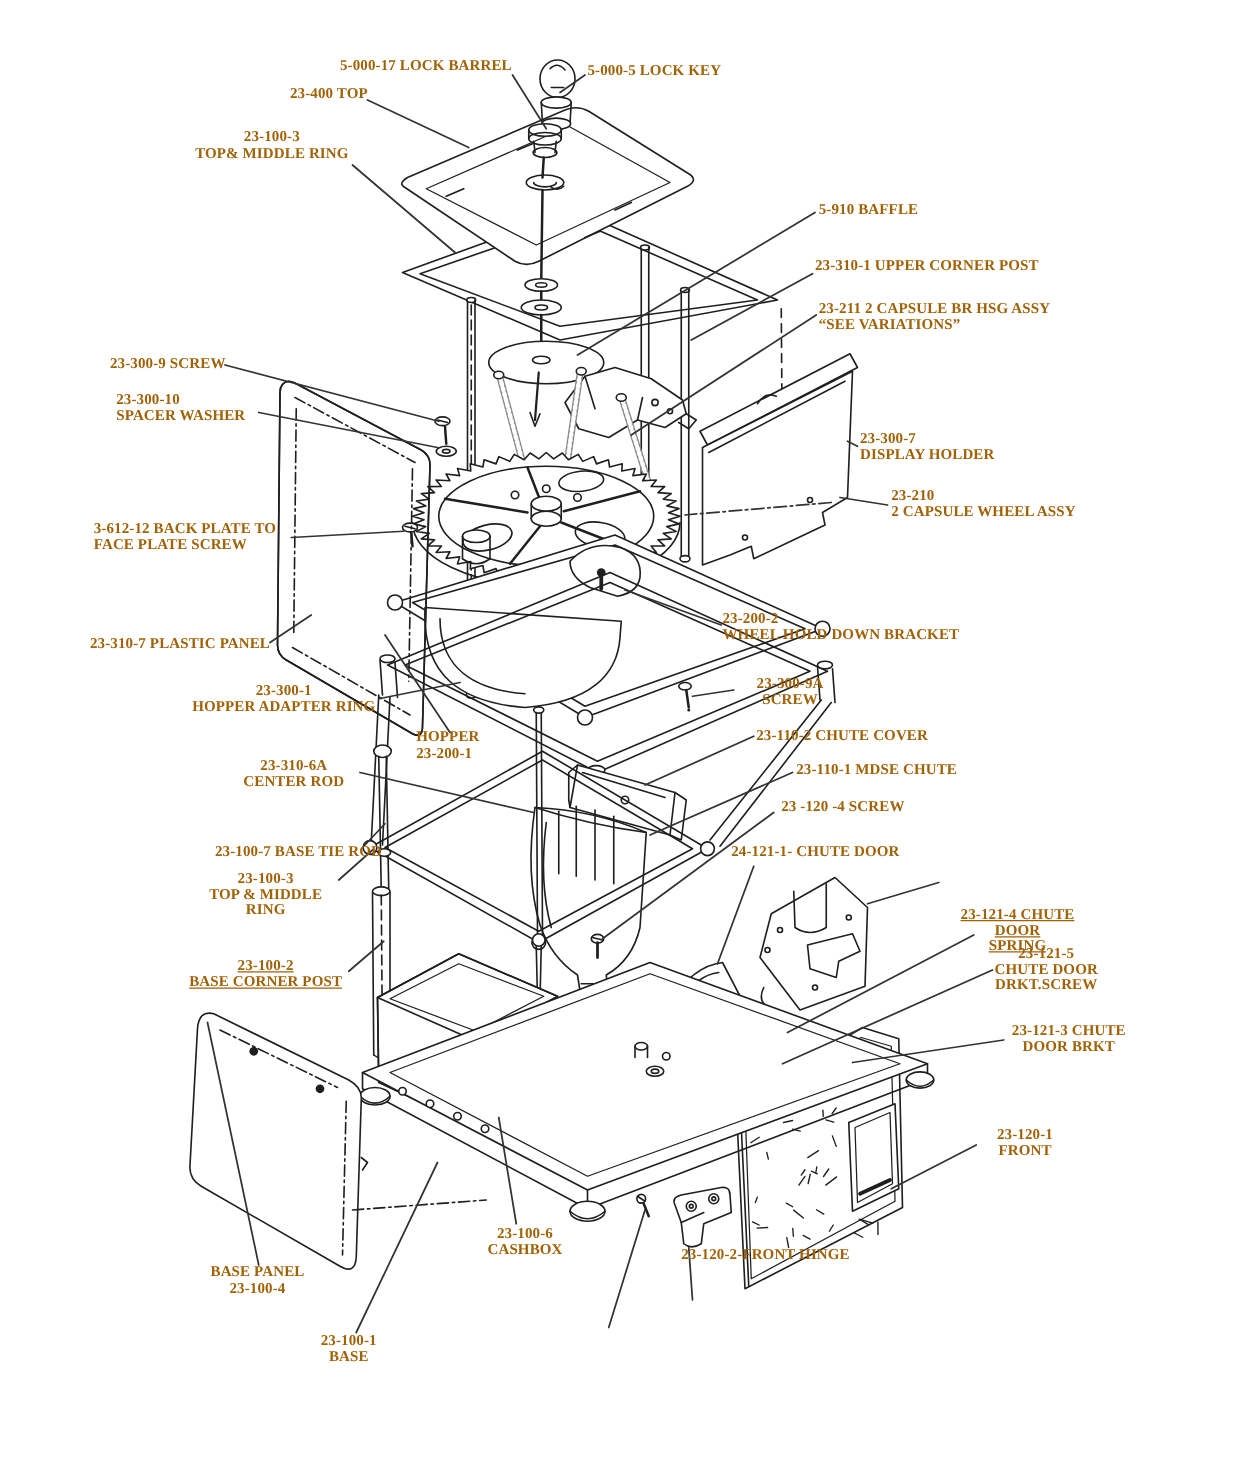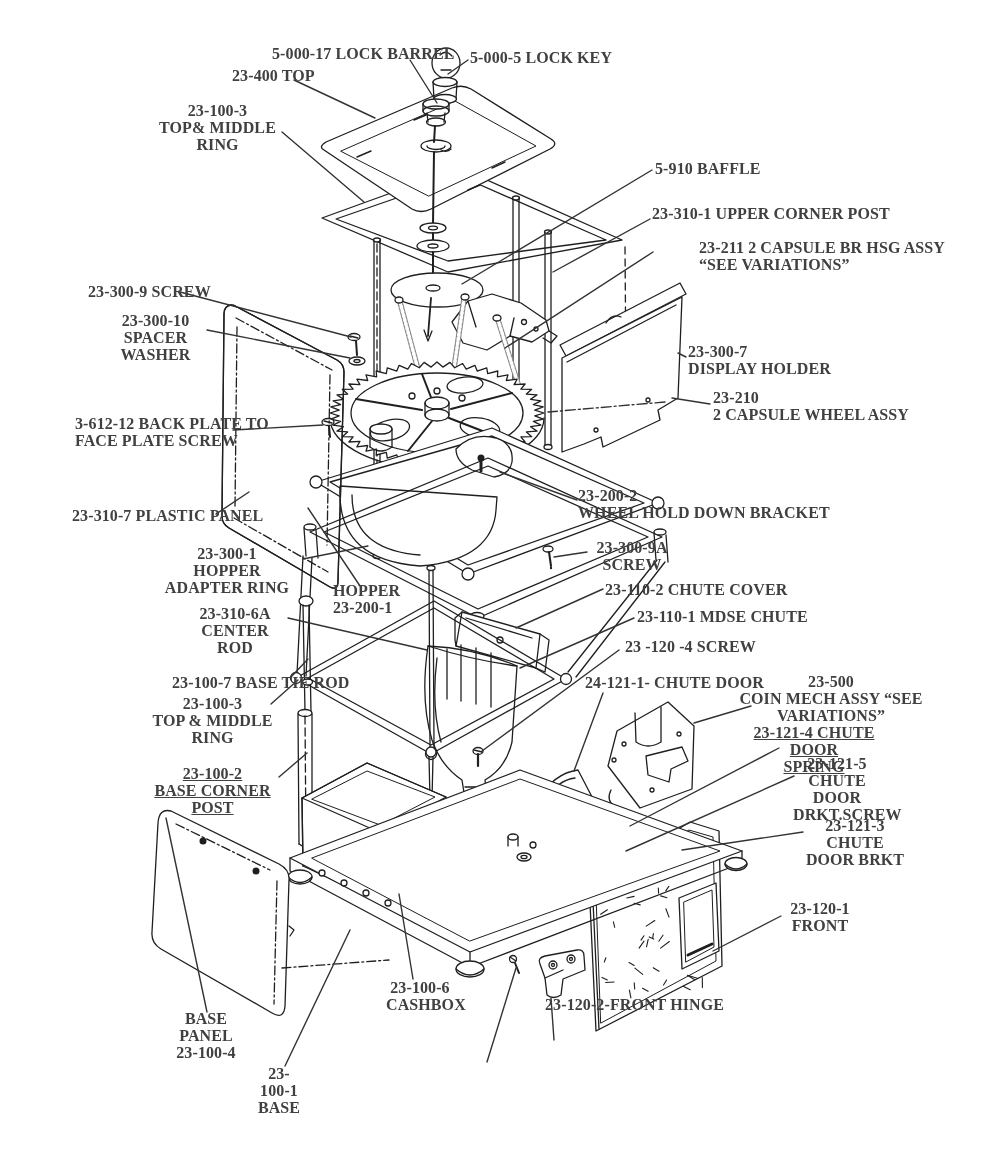--- a/index.html
+++ b/index.html
@@ -1,21 +1,21 @@
 <!DOCTYPE html>
 <html><head>
 <meta charset="utf-8">
 <style>
   html,body{margin:0;padding:0;background:#fff;}
   .stage{position:relative;width:992px;height:1172px;background:#ffffff;overflow:hidden;
          font-family:"Liberation Serif", serif;}
   svg{position:absolute;left:0;top:0;}
   #labels{position:absolute;left:0;top:0;width:992px;height:1172px;}
-  .plabel{position:absolute;font-weight:bold;font-size:16px;line-height:1.06;
-          color:#404040;white-space:pre-line;letter-spacing:0.1px;}
+  .plabel{position:absolute;font-weight:bold;font-size:12px;line-height:1.06;
+          color:#a16207;white-space:pre-line;letter-spacing:0.1px;}
 </style>
 </head>
 <body>
 
 <div class="stage">
 
 <svg id="art" width="992" height="1172" viewBox="0 0 992 1172">
  <g stroke="#1f1f1f" stroke-width="1.3" fill="none" stroke-linecap="round" stroke-linejoin="round">
 
   <line x1="625" y1="247" x2="626" y2="378" stroke-dasharray="7,5"></line>
@@ -429,24 +429,24 @@
 </svg>
 
 <div id="labels">
       <div class="plabel" style="left: 272px; top: 46px; text-align: left;">5-000-17 LOCK BARREL</div>
       <div class="plabel" style="left: 470px; top: 50px; text-align: left;">5-000-5 LOCK KEY</div>
       <div class="plabel" style="left: 232px; top: 68px; text-align: left;">23-400 TOP</div>
       <div class="plabel" style="left: 155px; top: 103px; width: 125px; text-align: center;">23-100-3
 TOP&amp; MIDDLE RING</div>
       <div class="plabel" style="left: 655px; top: 161px; text-align: left;">5-910 BAFFLE</div>
       <div class="plabel" style="left: 652px; top: 206px; text-align: left;">23-310-1 UPPER CORNER POST</div>
-      <div class="plabel" style="left: 655px; top: 240px; text-align: left; margin-left: 44px;">23-211 2 CAPSULE BR HSG ASSY
+      <div class="plabel" style="left: 655px; top: 240px; text-align: left;">23-211 2 CAPSULE BR HSG ASSY
 “SEE VARIATIONS”</div>
       <div class="plabel" style="left: 88px; top: 284px; text-align: left;">23-300-9 SCREW</div>
-      <div class="plabel" style="left: 93px; top: 313px; width: 125px; text-align: center;">23-300-10
+      <div class="plabel" style="left: 93px; top: 313px; width: 125px; text-align: left;">23-300-10
 SPACER WASHER</div>
       <div class="plabel" style="left: 75px; top: 416px; text-align: left;">3-612-12 BACK PLATE TO
 FACE PLATE SCREW</div>
       <div class="plabel" style="left: 688px; top: 344px; text-align: left;">23-300-7
 DISPLAY HOLDER</div>
       <div class="plabel" style="left: 713px; top: 390px; text-align: left;">23-210
 2 CAPSULE WHEEL ASSY</div>
       <div class="plabel" style="left: 578px; top: 488px; text-align: left;">23-200-2
 WHEEL HOLD DOWN  BRACKET</div>
       <div class="plabel" style="left: 592px; top: 540px; width: 80px; text-align: center;">23-300-9A
@@ -458,22 +458,20 @@
 23-200-1</div>
       <div class="plabel" style="left: 605px; top: 582px; text-align: left;">23-110-2 CHUTE COVER</div>
       <div class="plabel" style="left: 637px; top: 609px; text-align: left;">23-110-1 MDSE CHUTE</div>
       <div class="plabel" style="left: 185px; top: 606px; width: 100px; text-align: center;">23-310-6A
 CENTER ROD</div>
       <div class="plabel" style="left: 625px; top: 639px; text-align: left;">23 -120 -4 SCREW</div>
       <div class="plabel" style="left: 172px; top: 675px; text-align: left;">23-100-7 BASE TIE ROD</div>
       <div class="plabel" style="left: 150px; top: 696px; width: 125px; text-align: center;">23-100-3
 TOP &amp; MIDDLE RING</div>
       <div class="plabel" style="left: 585px; top: 675px; text-align: left;">24-121-1- CHUTE DOOR</div>
-      <div class="plabel" style="left: 722px; top: 674px; width: 218px; text-align: center;">23-500
-COIN MECH ASSY “SEE VARIATIONS”</div>
       <div class="plabel" style="left: 750px; top: 725px; width: 128px; text-align: center; text-decoration: underline;">23-121-4 CHUTE DOOR
 SPRING</div>
       <div class="plabel" style="left: 793px; top: 756px; width: 88px; text-align: center;">23-121-5
 CHUTE DOOR
 DRKT.SCREW</div>
       <div class="plabel" style="left: 150px; top: 766px; width: 125px; text-align: center; text-decoration: underline;">23-100-2
 BASE CORNER POST</div>
       <div class="plabel" style="left: 805px; top: 818px; width: 100px; text-align: center;">23-121-3 CHUTE
 DOOR BRKT</div>
       <div class="plabel" style="left: 781px; top: 901px; width: 78px; text-align: center;">23-120-1

